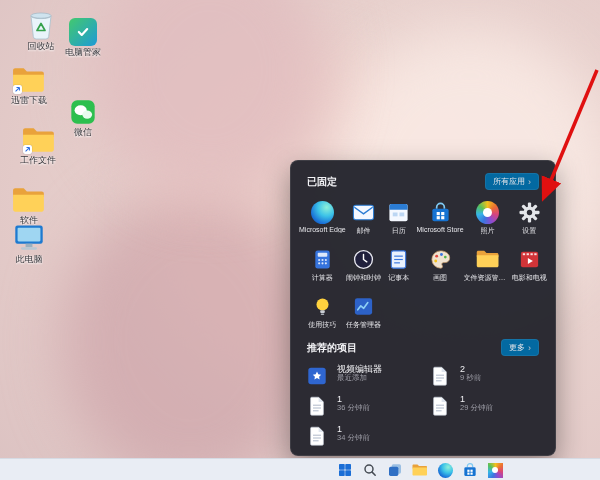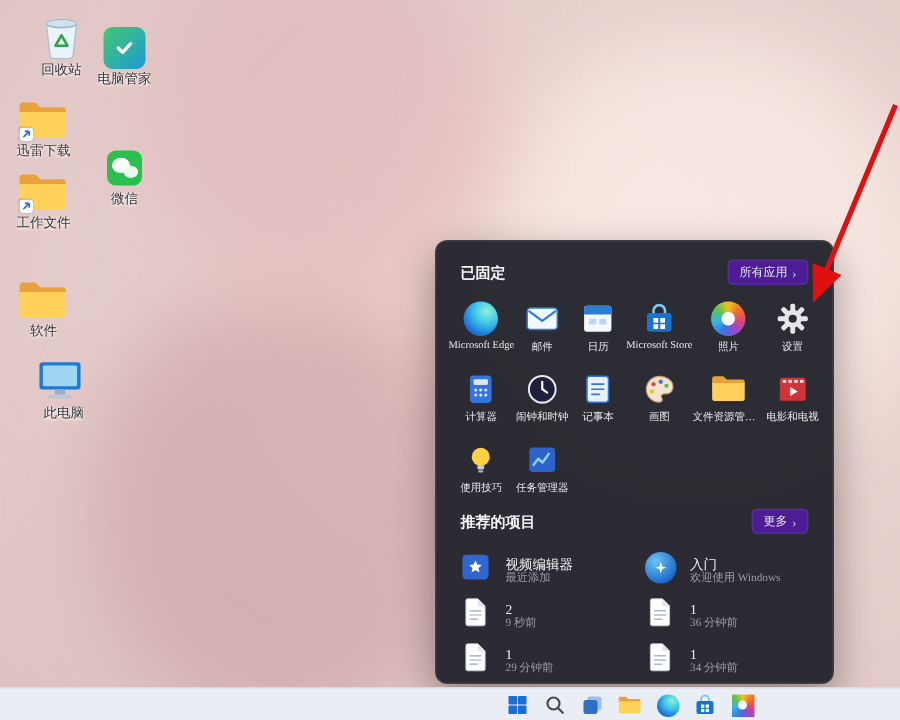--- a/index.html
+++ b/index.html
@@ -23,43 +23,43 @@
             max-width:54px; overflow:hidden; white-space:nowrap; text-overflow:ellipsis; }
   .badge { position:absolute; left:1px; bottom:0; width:9px; height:9px; background:#fff; border-radius:2px;
            box-shadow:0 0 1px rgba(0,0,0,.4); display:flex; align-items:center; justify-content:center; }
   .guard { width:28px; height:28px; border-radius:6px; background:linear-gradient(135deg,#43c96e,#1e9ad6);
            display:flex; align-items:center; justify-content:center; }
   .wechat { width:28px; height:28px; }
 
   
   .start-menu { position:absolute; left:290px; top:160px; width:266px; height:296px;
     background:rgba(40,40,48,.98); border:1px solid rgba(255,255,255,.09); border-radius:8px;
-    box-shadow:0 10px 28px rgba(0,0,0,.38); color:#ececf0;font-family:Liberation Serif, serif; }
+    box-shadow:0 10px 28px rgba(0,0,0,.38); color:#ececf0; }
   .sec-head { display:flex; align-items:center; justify-content:space-between; padding:12px 16px 4px 16px; }
   .sec-head.rec { padding-top:6px; }
   .sec-title { font-size:10px; font-weight:bold; color:#f2f2f5; }
-  .pill { display:flex; align-items:center; gap:3px; background:#4c1d95; border:1px solid rgba(255,255,255,.07);
+  .pill { display:flex; align-items:center; gap:3px; background:#0369a1; border:1px solid rgba(255,255,255,.07);
           border-radius:4px; padding:2px 7px; font-size:8px; color:#e6e6ea; cursor:default; }
   .pill .chev { font-size:9px; color:#c9c9cf; }
   .pin-grid { display:grid; grid-template-columns:repeat(6,1fr); row-gap:5px; padding:3px 8px 0 8px; }
   .tile { display:flex; flex-direction:column; align-items:center; gap:2px; padding-top:3px; height:42px; }
   .tile-ic { width:24px; height:24px; display:flex; align-items:center; justify-content:center; }
   .tlabel { font-size:7px; color:#e8e8ec; max-width:48px; white-space:nowrap; overflow:hidden;
             text-overflow:ellipsis; text-align:center; }
   .ball { width:23px; height:23px; border-radius:50%; }
   .edge-ball { background:radial-gradient(circle at 68% 28%, #8ef0d8 0%, #3cc3e8 38%, #1a71d8 72%, #124f9e 100%); }
   .photos-ball { background:conic-gradient(#f2c11d,#ec6f32,#d8447c,#8e4bd0,#3a77e0,#35b6e8,#58c15a,#f2c11d); position:relative; }
   .photos-ball::after { content:""; position:absolute; inset:7px; background:#fff; border-radius:50%; }
   .photos-ball.small { width:15px; height:15px; }
   .photos-ball.small::after { inset:4.5px; }
   .getstarted-ball { background:radial-gradient(circle at 35% 30%, #6cc4f5, #1b66c9 75%);
     display:flex; align-items:center; justify-content:center; }
 
   .rec-grid { display:grid; grid-template-columns:1fr 1fr; row-gap:4px; column-gap:10px; padding:4px 14px 0 14px; }
-  .rec-item { display:flex; align-items:flex-end; gap:8px; height:26px; }
+  .rec-item { display:flex; align-items:flex-start; gap:8px; height:26px; }
   .rec-ic { width:24px; height:24px; flex:none; display:flex; align-items:center; justify-content:center; }
   .rec-title { font-size:9px; color:#f2f2f5; line-height:1.15; }
   .rec-sub { font-size:7.5px; color:#9d9da6; line-height:1.15; }
 
   .menu-footer { position:absolute; left:0; right:0; bottom:0; height:30px;
     background:rgba(8,8,12,.28); border-radius:0 0 8px 8px; display:flex; align-items:center; padding:0 18px;
     border-top:1px solid rgba(255,255,255,.05); }
   .user-chip { display:flex; align-items:center; gap:7px; }
   .avatar { width:18px; height:18px; border-radius:50%; background:#56565e; overflow:hidden; flex:none; }
   .user-name { font-size:9px; color:#eeeef2; }
@@ -126,21 +126,21 @@
   <div class="dic">
     <svg class="wechat" viewBox="0 0 24 24">
       <rect x="2" y="2" width="20" height="20" rx="5" fill="#2dbf4e"></rect>
       <ellipse cx="10" cy="10.5" rx="5.2" ry="4.3" fill="#fff"></ellipse>
       <ellipse cx="15.6" cy="14.2" rx="4.2" ry="3.5" fill="#e9fbef"></ellipse>
     </svg>
   </div>
   <div class="dlabel">微信</div>
 </div>
 
-<div class="dicon" style="left:2px;top:110px;">
+<div class="dicon" style="left:2px;top:122px;align-items:flex-end;">
   <div class="dic">
     <svg width="34" height="28" viewBox="0 0 32 26">
       <path d="M1 4c0-1.1.9-2 2-2h8l3 3h14c1.1 0 2 .9 2 2v3H1z" fill="#e9a23b"></path>
       <path d="M1 8h29v14c0 1.1-.9 2-2 2H3c-1.1 0-2-.9-2-2z" fill="#ffd158"></path>
     </svg>
     <span class="badge">
       <svg width="7" height="7" viewBox="0 0 9 9">
           <path d="M2 7L7 2M7 2H3.2M7 2v3.8" fill="none" stroke="#2b6de3" stroke-width="1.4"></path>
         </svg>
     </span>
@@ -151,21 +151,21 @@
 <div class="dicon" style="left:2px;top:182px;justify-content:space-between;">
   <div class="dic">
     <svg width="34" height="28" viewBox="0 0 32 26">
       <path d="M1 4c0-1.1.9-2 2-2h8l3 3h14c1.1 0 2 .9 2 2v3H1z" fill="#e9a23b"></path>
       <path d="M1 8h29v14c0 1.1-.9 2-2 2H3c-1.1 0-2-.9-2-2z" fill="#ffd158"></path>
     </svg>
   </div>
   <div class="dlabel">软件</div>
 </div>
 
-<div class="dicon" style="left:2px;top:237px;align-items:flex-end;">
+<div class="dicon" style="left:2px;top:221px;">
   <div class="dic">
     <svg width="32" height="30" viewBox="0 0 28 26">
       <rect x="2" y="2" width="24" height="16" rx="2" fill="#1e7ad0"></rect>
       <rect x="4" y="4" width="20" height="12" rx="1" fill="#9fd6f2"></rect>
       <rect x="11" y="18" width="6" height="3" fill="#9ab0bf"></rect>
       <rect x="7" y="21" width="14" height="2.2" rx="1" fill="#b9c8d3"></rect>
     </svg>
   </div>
   <div class="dlabel">此电脑</div>
 </div>
@@ -369,33 +369,20 @@
           <rect x="2.5" y="3" width="19" height="18" rx="3" fill="#2f66d0"></rect>
           <path d="M12 7.2l1.4 2.9 3.2.4-2.35 2.2.6 3.15L12 14.3l-2.85 1.55.6-3.15L7.4 10.5l3.2-.4z" fill="#fff"></path>
         </svg>
       </div>
       <div>
         <div class="rec-title">视频编辑器</div>
         <div class="rec-sub">最近添加</div>
       </div>
     </div>
 
-    <div class="rec-item">
-      <div class="rec-ic">
-        <div class="ball getstarted-ball" style="width:21px;height:21px;">
-          <svg width="13" height="13" viewBox="0 0 24 24">
-              <path d="M12 5l1.6 5.4L19 12l-5.4 1.6L12 19l-1.6-5.4L5 12l5.4-1.6z" fill="#fff"></path>
-            </svg>
-        </div>
-      </div>
-      <div>
-        <div class="rec-title">入门</div>
-        <div class="rec-sub">欢迎使用 Windows</div>
-      </div>
-    </div>
 
     <div class="rec-item">
       <div class="rec-ic">
         <svg width="16" height="20" viewBox="0 0 20 24">
           <path d="M3.5 1h8.5l6 6v15a1.5 1.5 0 0 1-1.5 1.5h-13A1.5 1.5 0 0 1 2 22V2.5A1.5 1.5 0 0 1 3.5 1z" fill="#fff" stroke="#c3cad6" stroke-width="0.8"></path>
           <path d="M12 1l6 6h-6z" fill="#dfe5ee"></path>
           <g stroke="#9aa7bd" stroke-width="1">
               <line x1="5" y1="11" x2="15" y2="11"></line>
               <line x1="5" y1="14.5" x2="15" y2="14.5"></line>
               <line x1="5" y1="18" x2="12" y2="18"></line>

